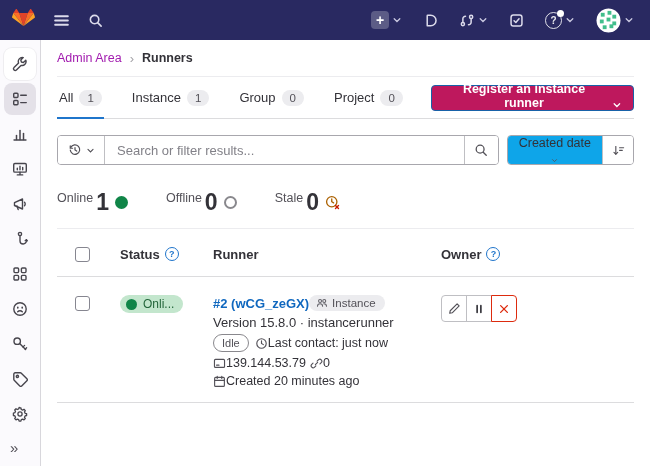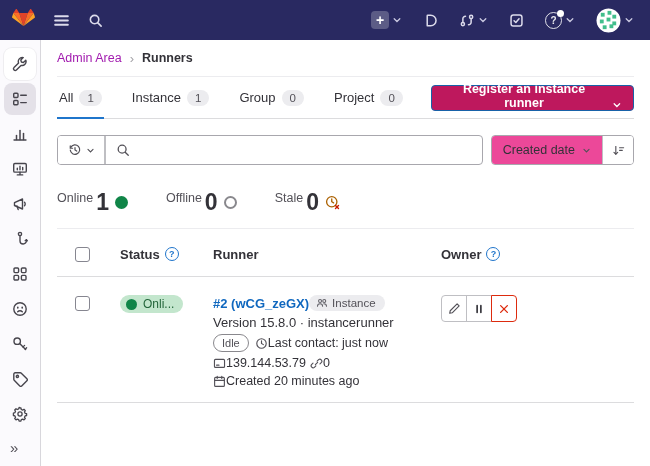--- a/index.html
+++ b/index.html
@@ -48,21 +48,21 @@
   .register-btn { margin-left:auto; background:#be185d; color:#fff; border:1px solid #1861a8; border-radius:4px; height:26px; padding:0 11px; font-size:12.5px; font-weight:600; display:flex; align-items:flex-end; gap:7px; cursor:pointer; }
 
   
   .filter-row { margin-top:16px; display:flex; gap:8px; }
   .search-group { flex:1; display:flex; border:1px solid #a8a7ad; border-radius:4px; height:30px; overflow:hidden; background:#fff; }
   .history-btn { width:47px; border:none; border-right:1px solid #bfbfc3; background:#fff; display:flex; align-items:center; justify-content:center; gap:4px; cursor:pointer; }
   .search-input { flex:1; border:none; outline:none; padding:0 12px; font-size:13px; font-family:"Liberation Sans", sans-serif; color:#333238; }
   .search-input::placeholder { color:#828188; }
   .search-submit { width:34px; border:none; border-left:1px solid #bfbfc3; background:#fff; display:flex; align-items:center; justify-content:center; cursor:pointer; }
   .sort-group { display:flex; border:1px solid #a8a7ad; border-radius:4px; height:30px; overflow:hidden; }
-  .sort-by-btn { border:none; background:#ec4899; padding:0 11px; font-size:12.5px; color:#333238; display:flex; align-items:center; gap:7px; cursor:pointer; }
+  .sort-by-btn { border:none; background:#0ea5e9; padding:0 11px; font-size:12.5px; color:#333238; display:flex; align-items:center; gap:7px; cursor:pointer;flex-direction:column; }
   .sort-dir-btn { width:31px; border:none; border-left:1px solid #bfbfc3; background:#fff; display:flex; align-items:center; justify-content:center; cursor:pointer; }
 
   
   .stats-row { margin-top:26px; display:flex; gap:38px; padding-bottom:14px; border-bottom:1px solid #ececef; }
   .stat { display:flex; gap:3px; }
   .stat-label { font-size:12.5px; color:#535158; }
   .stat-value { font-size:23px; font-weight:700; color:#333238; display:flex; align-items:center; gap:6px; line-height:1; }
   .dot-online { width:13px; height:13px; border-radius:50%; background:#108548; }
   .dot-offline { width:13px; height:13px; border-radius:50%; border:2px solid #89888d; background:#fff; }
 
@@ -335,20 +335,21 @@
                 <g fill="none" stroke="#535158" stroke-width="1.4" stroke-linecap="round">
                   <path d="M3.2 5A5.4 5.4 0 1 1 2.6 8"></path>
                   <path d="M2.6 3.4V6h2.6"></path>
                   <path d="M8 5.4V8l1.9 1.2"></path>
                 </g>
               </svg>
             <svg viewBox="0 0 16 16" width="9" height="9">
                 <path d="M3.5 6 8 10.5 12.5 6" fill="none" stroke="#535158" stroke-width="2" stroke-linecap="round"></path>
               </svg>
           </button>
+          <input class="search-input" placeholder="Search or filter results..." style="">
           <button class="search-submit">
             <svg viewBox="0 0 16 16" width="14" height="14">
                 <circle cx="7" cy="7" r="4.5" fill="none" stroke="#535158" stroke-width="1.5"></circle>
                 <path d="M10.5 10.5 14 14" stroke="#535158" stroke-width="1.5" stroke-linecap="round"></path>
               </svg>
           </button>
         </div>
         <div class="sort-group">
           <button class="sort-by-btn">
             <span>Created date</span>

